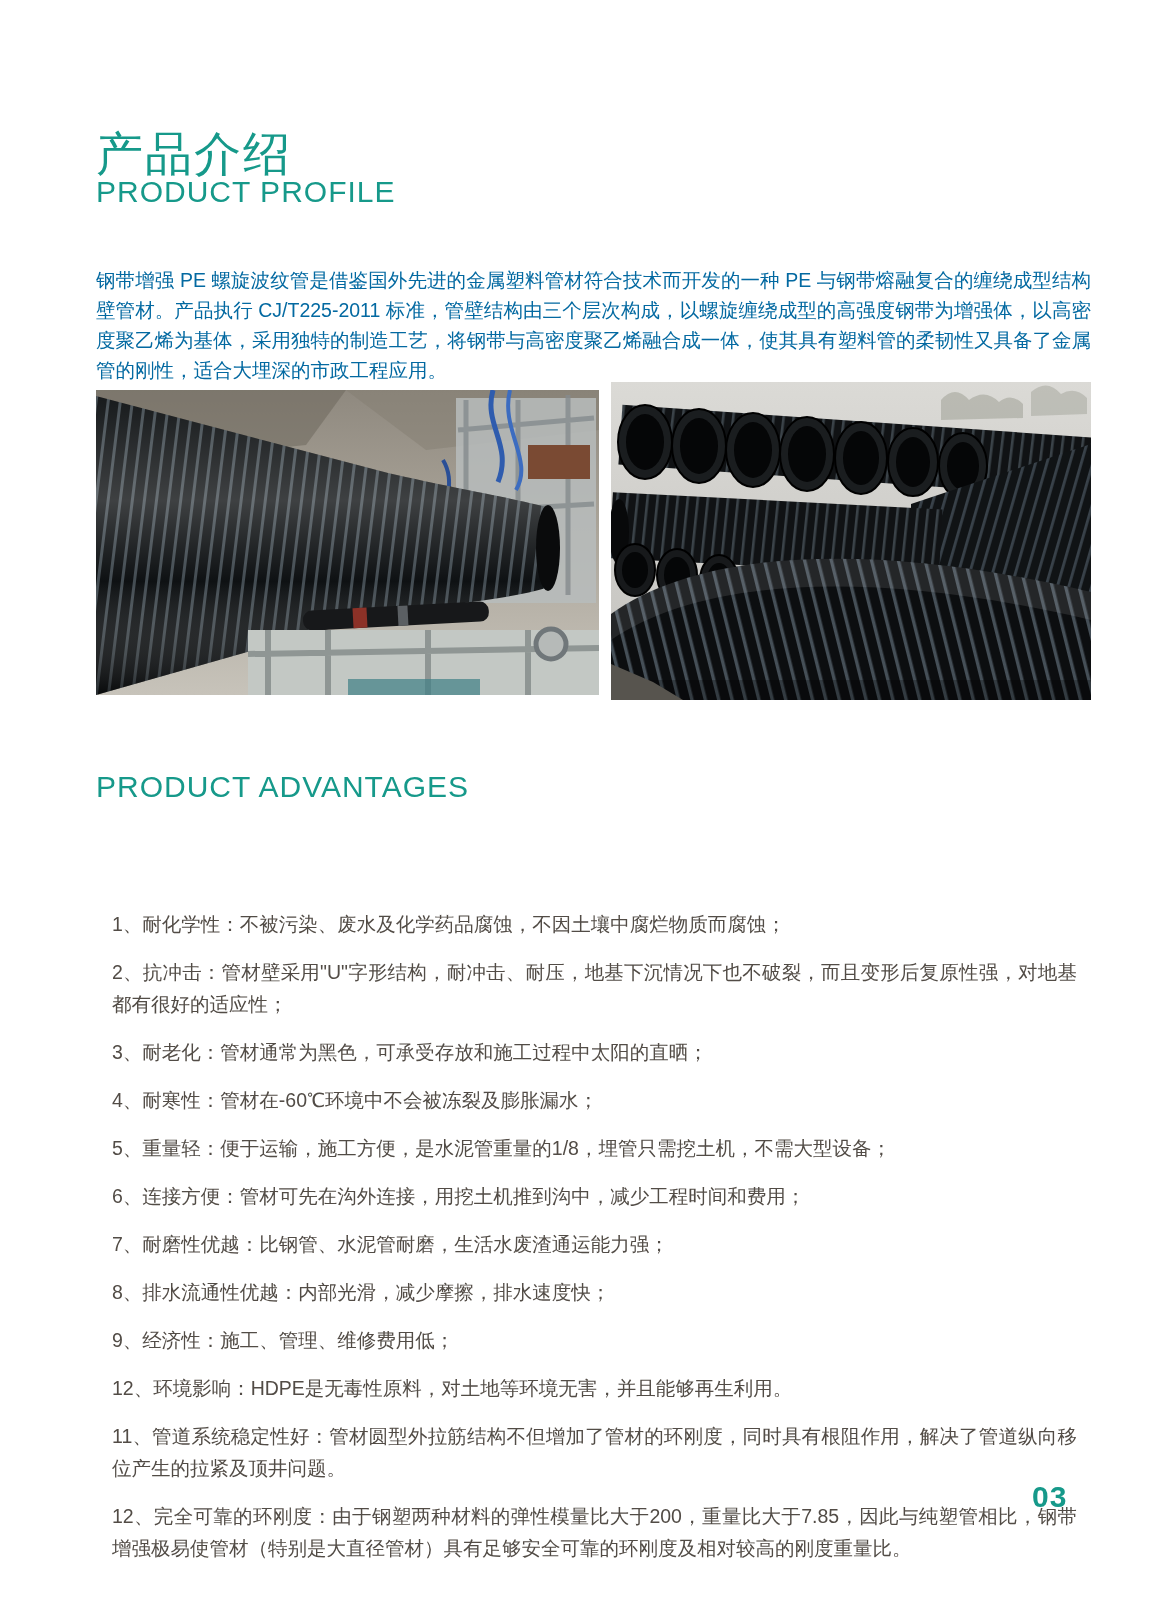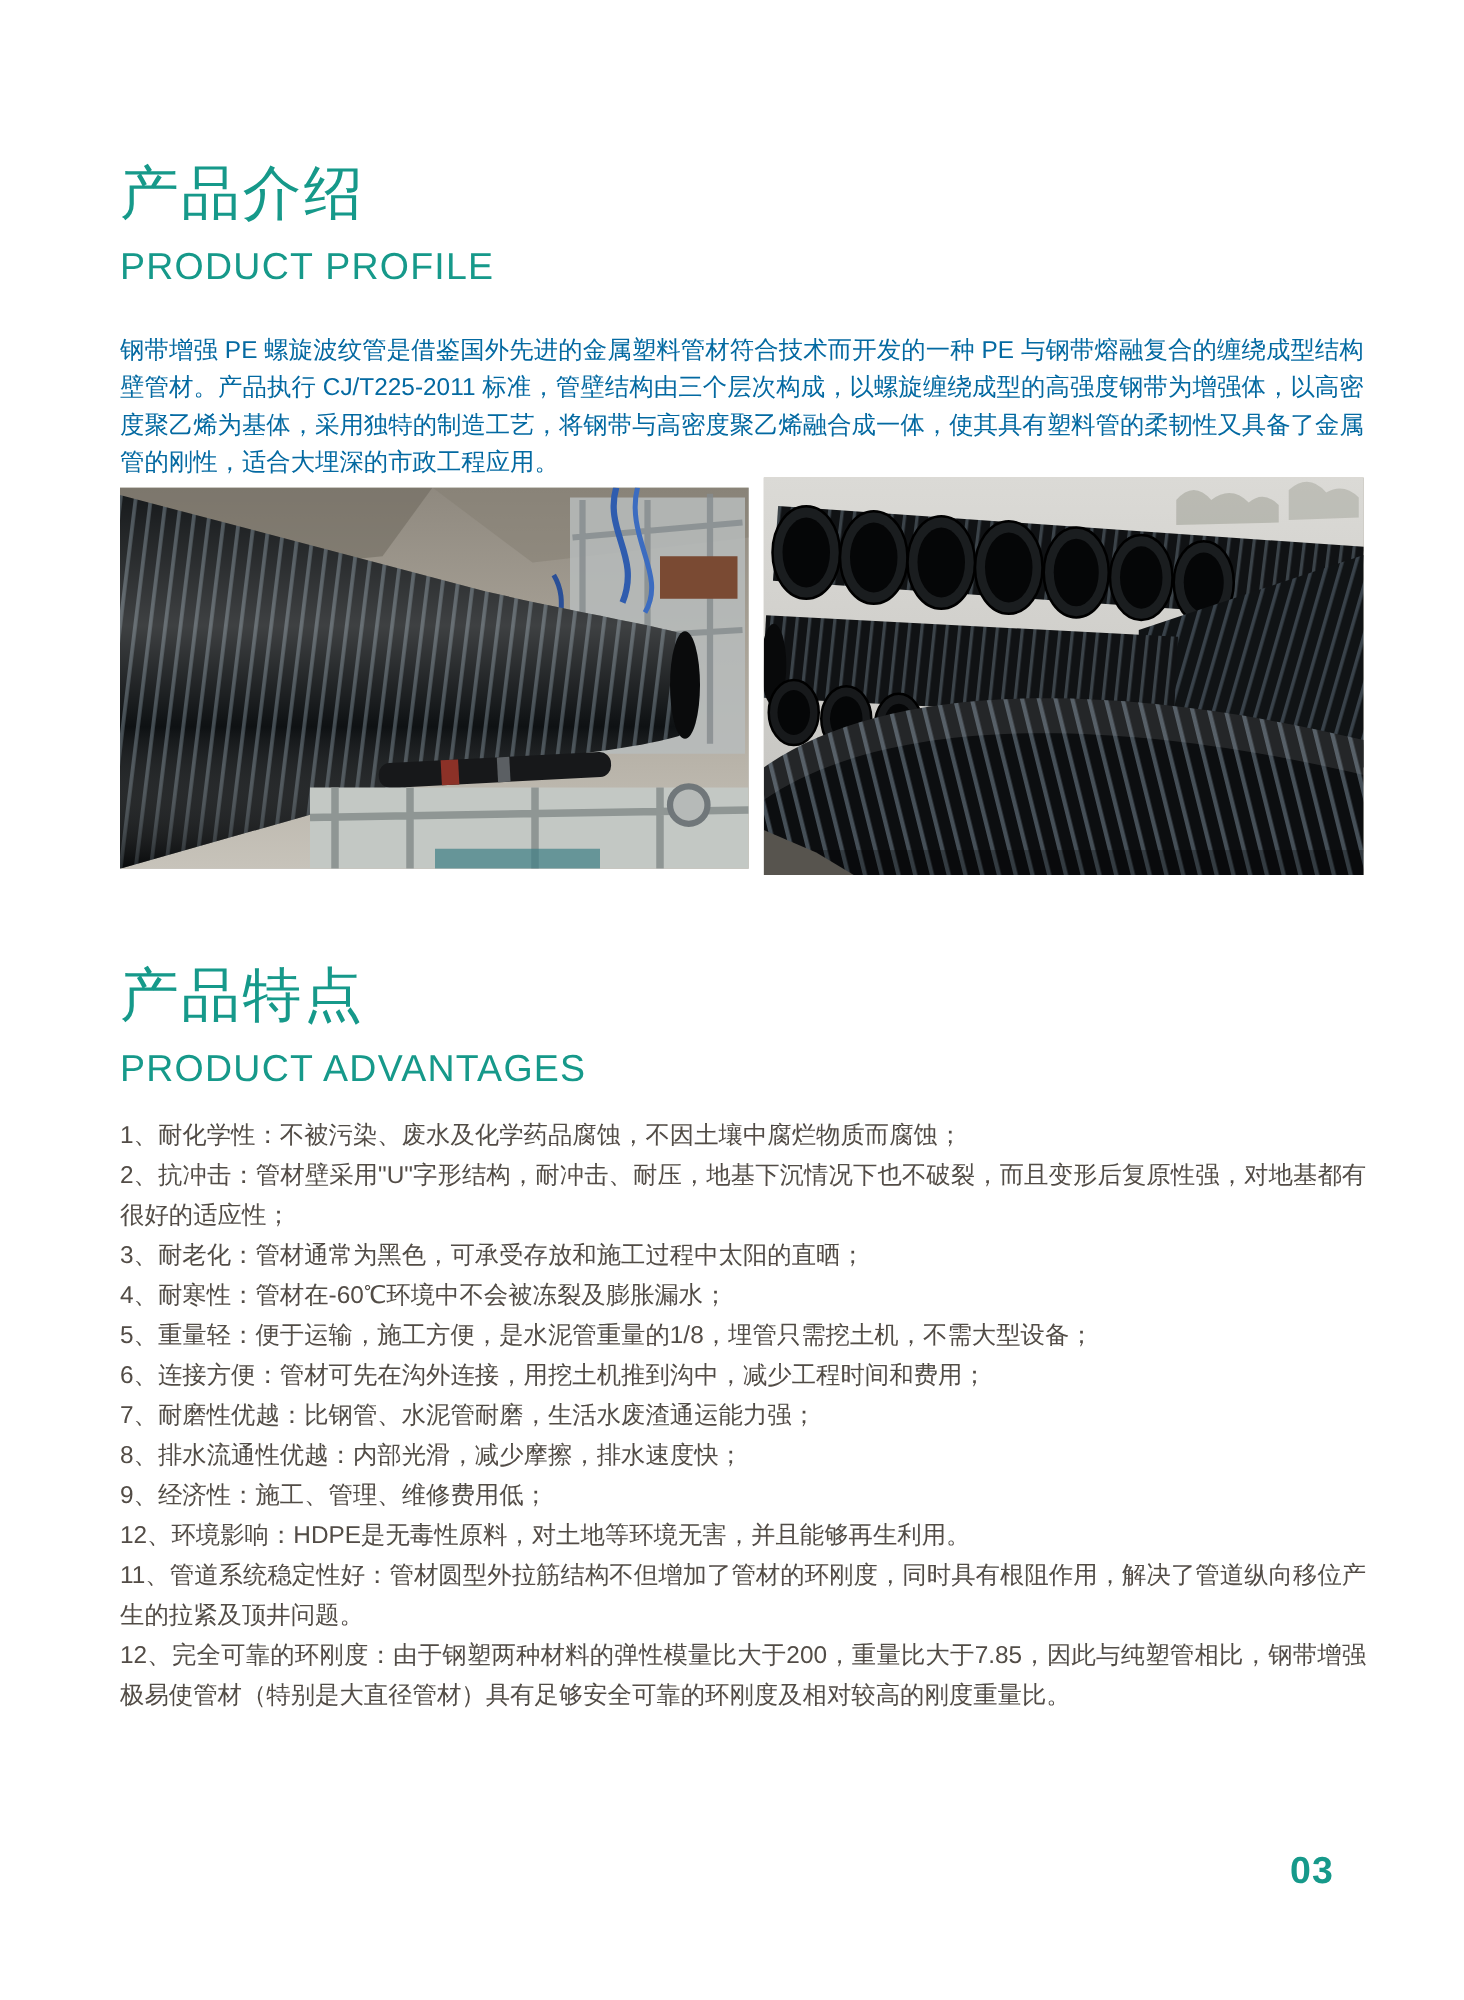--- a/index.html
+++ b/index.html
@@ -21,21 +21,21 @@
     color: #16998a;
     letter-spacing: 2px;
     line-height: 1;
   }
   .title-en {
     font-size: 30px;
     font-weight: 400;
     color: #16998a;
     letter-spacing: 1px;
     line-height: 1;
-    margin-top: 22px;
+    margin-top: 0;
   }
   .intro-paragraph {
     position: absolute;
     left: 96px;
     top: 245px;
     width: 995px;
     font-size: 19.5px;
     line-height: 30px;
     text-align: justify;
     color: #0369a1;
@@ -59,21 +59,21 @@
     top: 892px;
     width: 997px;
     margin: 0;
     padding: 0;
     list-style: none;
     font-size: 19.5px;
     line-height: 32px;
     text-align: justify;
     color: #524c46;
   }
-  .adv-list li { margin: 0; padding: 0; }
+  .adv-list li { margin: 16px; padding: 0; }
   .page-number {
     position: absolute;
     left: 1032px;
     top: 1480px;
     font-size: 30px;
     font-weight: bold;
     color: #16998a;
     letter-spacing: 1px;
   }
 </style>
@@ -190,21 +190,20 @@
         <path d="M0,232 C90,168 260,158 480,210 L480,318 L0,318 Z" fill="url(#ribB)"></path>
         <path d="M0,232 C90,168 260,158 480,210 L480,238 C260,186 90,196 0,258 Z" fill="#ffffff" opacity="0.10"></path>
         <rect x="0" y="298" width="480" height="20" fill="#000000" opacity="0.25"></rect>
         <polygon points="0,318 0,282 42,300 72,318" fill="#57544e"></polygon>
       </svg>
     </figure>
 
   </div>
 
   <div class="section-header header-advantages">
-    <div class="title-zh">产品特点</div>
     <div class="title-en">PRODUCT ADVANTAGES</div>
   </div>
 
   <ul class="adv-list">
     <li>1、耐化学性：不被污染、废水及化学药品腐蚀，不因土壤中腐烂物质而腐蚀；</li>
     <li>2、抗冲击：管材壁采用"U"字形结构，耐冲击、耐压，地基下沉情况下也不破裂，而且变形后复原性强，对地基都有很好的适应性；</li>
     <li>3、耐老化：管材通常为黑色，可承受存放和施工过程中太阳的直晒；</li>
     <li>4、耐寒性：管材在-60℃环境中不会被冻裂及膨胀漏水；</li>
     <li>5、重量轻：便于运输，施工方便，是水泥管重量的1/8，埋管只需挖土机，不需大型设备；</li>
     <li>6、连接方便：管材可先在沟外连接，用挖土机推到沟中，减少工程时间和费用；</li>

